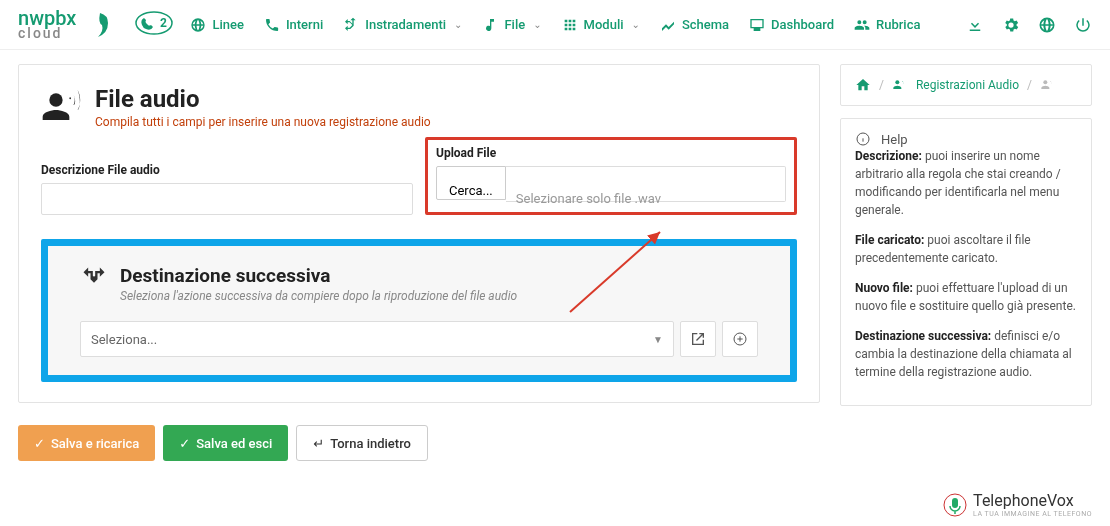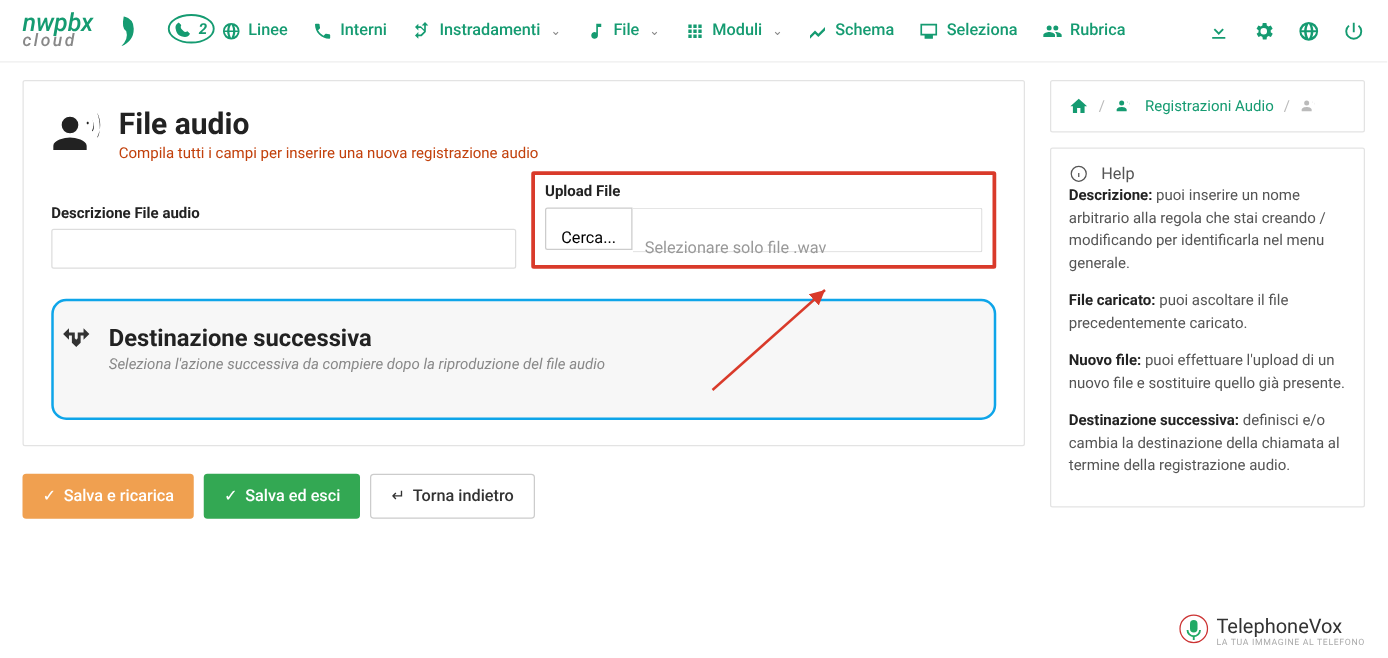--- a/index.html
+++ b/index.html
@@ -1,18 +1,18 @@
 <!DOCTYPE html>
 <html><head>
 <meta charset="utf-8">
 <style>
 * { margin:0; padding:0; box-sizing:border-box; font-family:-apple-system,BlinkMacSystemFont,"Segoe UI",Roboto,Arial,sans-serif; }
 body { background:#fff; width:1110px; height:526px; overflow:hidden; position:relative; }
 .navbar { display:flex; align-items:center; padding:6px 18px; border-bottom:1px solid #eee; height:50px; }
-.logo { display:flex; align-items:center; gap:22px; margin-right:4px;font-style:italic; }
+.logo { display:flex; align-items:center; gap:22px; margin-right:16px; }
 .logo-text { color:#159b71; font-weight:500; font-size:20px; line-height:0.9; }
 .logo-text .cloud { color:#888; font-size:14px; letter-spacing:2px; display:block; }
 .logo-badge { position:relative; }
 .nav-items { display:flex; align-items:center; gap:20px; flex:1; }
 .nav-item { display:flex; align-items:center; gap:6px; color:#159b71; font-size:13px; font-weight:500; cursor:pointer; }
 .nav-item svg { width:16px; height:16px; fill:#159b71; }
 .nav-right { display:flex; align-items:center; gap:18px; }
 .nav-right svg { width:18px; height:18px; fill:#159b71; cursor:pointer; }
 .chev { font-size:10px; color:#888; margin-left:2px; }
 .container { display:flex; gap:20px; padding:14px 18px; }
@@ -23,21 +23,21 @@
 .page-title { font-size:24px; font-weight:700; color:#222; }
 .page-subtitle { font-size:12px; color:#c2410c; margin-top:2px; }
 .form-row { display:flex; gap:12px; margin-bottom:24px;align-items:flex-end; }
 .form-col { flex:1; }
 .form-label { font-size:12px; font-weight:700; color:#222; margin-bottom:6px; display:block; }
 .text-input { width:100%; height:32px; border:1px solid #ddd; border-radius:2px; padding:0 8px; font-size:13px; }
 .upload-box { border:3px solid #d93a2a; padding:6px 8px 10px 8px; border-radius:2px; position:relative; }
 .upload-row { display:flex; gap:0; margin-top:4px; }
 .upload-btn { height:32px; padding:16px 12px; border:1px solid #ccc; background:#fff; font-size:13px; cursor:pointer; border-radius:2px 0 0 2px; }
 .upload-placeholder { flex:1; height:32px; border:1px solid #ddd; border-left:none; padding:17px 10px; line-height:30px; font-size:13px; color:#999; border-radius:0 2px 2px 0; }
-.sub-card { background:#f7f7f7; border:2px solid #0ea5e9; border-radius:12px; padding:18px 4px; margin-top:10px; }
+.sub-card { background:#f7f7f7; border:7px solid #0ea5e9; border-radius:2px; padding:18px 32px; margin-top:10px; }
 .sub-header { display:flex; align-items:flex-start; gap:12px; margin-bottom:18px; }
 .sub-header svg { width:28px; height:28px; fill:#333; }
 .sub-title { font-size:19px; font-weight:700; color:#222; }
 .sub-subtitle { font-size:12px; color:#888; margin-top:2px;font-style:italic; }
 .select-row { display:flex; gap:6px; align-items:center; }
 .select { flex:1; height:36px; border:1px solid #ddd; background:#fff; border-radius:2px; padding:0 10px; font-size:13px; color:#666; cursor:pointer; display:flex; align-items:center; justify-content:space-between; }
 .icon-btn { width:36px; height:36px; border:1px solid #ddd; background:#fff; border-radius:2px; display:flex; align-items:center; justify-content:center; cursor:pointer; font-size:16px; color:#555; }
 .action-bar { display:flex; gap:8px; margin-top:22px; }
 .btn { height:36px; padding:0 16px; border:none; border-radius:3px; font-size:13px; font-weight:500; cursor:pointer; display:flex; align-items:center; gap:6px; }
 .btn-orange { background:#f0a050; color:#fff; }
@@ -46,21 +46,21 @@
 .sidebar { width:252px; }
 .side-card { border:1px solid #e3e3e3; border-radius:2px; padding:12px 14px; margin-bottom:12px; font-size:12px; color:#555; }
 .breadcrumb { display:flex; align-items:center; gap:8px; color:#159b71; }
 .breadcrumb svg { width:16px; height:16px; fill:#159b71; }
 .breadcrumb .sep { color:#bbb; }
 .help-title { display:flex; align-items:center; gap:10px; font-size:13px; color:#555; }
 .help-title svg { width:16px; height:16px; stroke:#555; fill:none; }
 .help-p { margin-bottom:12px; line-height:1.5; }
 .help-p b { color:#222; }
 .arrow { position:absolute; pointer-events:none; }
-.footer-logo { position:absolute; bottom:8px; right:18px; display:flex; align-items:flex-start; gap:6px; color:#555; font-size:16px; }
+.footer-logo { position:absolute; bottom:8px; right:18px; display:flex; align-items:center; gap:6px; color:#555; font-size:16px; }
 .footer-logo svg { width:24px; height:24px; }
 .footer-sub { font-size:7px; color:#aaa; display:block; letter-spacing:0.5px; }
 </style>
 </head>
 <body>
 
 <div class="navbar">
   <div class="logo">
     <div class="logo-text">
       <span>nwpbx</span>
@@ -114,21 +114,21 @@
     <div class="nav-item">
         <svg viewBox="0 0 24 24">
           <path d="M3 17l6-6 4 4 8-8v4l-8 8-4-4-6 6z"></path>
         </svg>
         <span>Schema</span>
       </div>
     <div class="nav-item">
         <svg viewBox="0 0 24 24">
           <path d="M3 4h18v12H3z M8 20h8v-2H8z" fill="none" stroke="#159b71" stroke-width="2"></path>
         </svg>
-        <span>Seleziona</span>
+        <span>Dashboard</span>
       </div>
     <div class="nav-item">
         <svg viewBox="0 0 24 24">
           <path d="M16 11a3 3 0 100-6 3 3 0 000 6zm-8 0a3 3 0 100-6 3 3 0 000 6zm0 2c-2.3 0-7 1.2-7 3.5V19h14v-2.5c0-2.3-4.7-3.5-7-3.5zm8 0c-.3 0-.6 0-1 .1 1.2.8 2 2 2 3.4V19h6v-2.5c0-2.3-4.7-3.5-7-3.5z"></path>
         </svg>
         <span>Rubrica</span>
       </div>
   </div>
   <div class="nav-right">
     <svg viewBox="0 0 24 24">
@@ -177,20 +177,37 @@
       </div>
 
       <div class="sub-card">
         <div class="sub-header">
           <svg viewBox="0 0 24 24">
               <path d="M7 3 3 7l4 4V8h2v5l3 3 3-3V8h2v3l4-4-4-4v3h-4v4l-1 1-1-1V6H7z"></path>
             </svg>
           <div>
             <h2 class="sub-title">Destinazione successiva</h2>
             <p class="sub-subtitle">Seleziona l'azione successiva da compiere dopo la riproduzione del file audio</p>
+          </div>
+        </div>
+        <div class="select-row">
+          <div class="select">
+            <span>Seleziona...</span>
+            <span style="font-size:10px;color:#888">▼</span>
+          </div>
+          <div class="icon-btn">
+            <svg width="16" height="16" viewBox="0 0 24 24">
+                <path fill="#555" d="M19 19H5V5h6V3H3v18h18v-8h-2v6zM14 3v2h3.6L9 13.6 10.4 15 19 6.4V10h2V3h-7z"></path>
+              </svg>
+          </div>
+          <div class="icon-btn">
+            <svg width="16" height="16" viewBox="0 0 24 24">
+                <circle cx="12" cy="12" r="9" fill="none" stroke="#555" stroke-width="1.5"></circle>
+                <path stroke="#555" stroke-width="1.5" d="M12 8v8M8 12h8"></path>
+              </svg>
           </div>
         </div>
       </div>
     </div>
 
     <div class="action-bar">
       <button class="btn btn-orange">
           <span>✓</span>
           <span>Salva e ricarica</span>
         </button>

